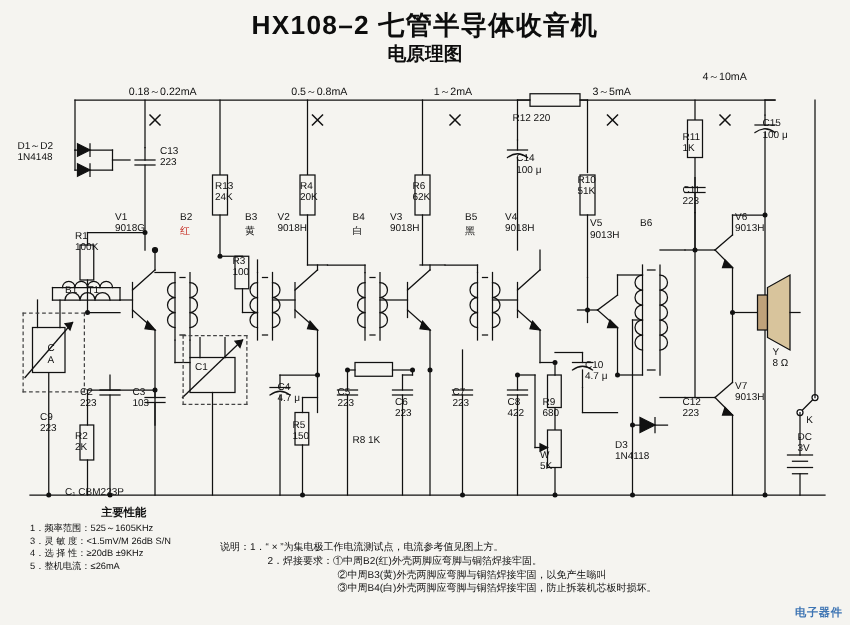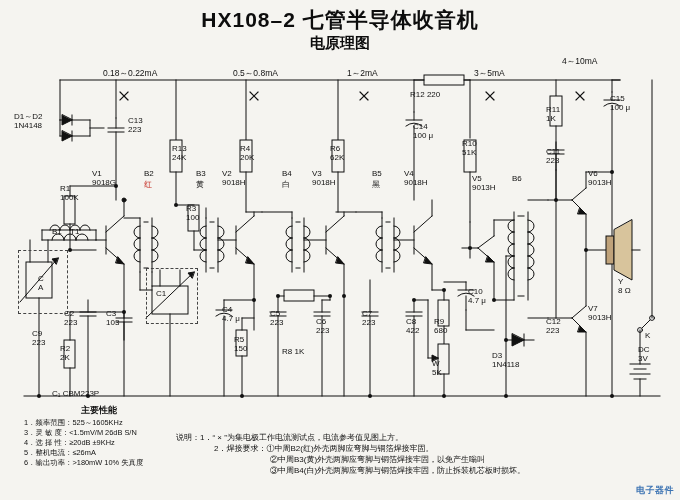--- a/index.html
+++ b/index.html
@@ -512,21 +512,20 @@
       <div class="lbl " style="left: 52px; top: 390px;">C₁ CBM223P</div>
     </div>
 
   <div class="specs">
     <div class="hd">主要性能</div>
     <div id="spec-rows">
         <div>1．频率范围：525～1605KHz</div>
         <div>3．灵  敏  度：&lt;1.5mV/M  26dB S/N</div>
         <div>4．选  择  性：≥20dB ±9KHz</div>
         <div>5．整机电流：≤26mA</div>
-        <div>6．输出功率：&gt;180mW 10% 失真度</div>
       </div>
   </div>
 
   <div class="notes">
     <div><span>说明：</span><span id="note-first">1．“ × ”为集电极工作电流测试点，电流参考值见图上方。</span></div>
     <div id="note-rest">
         <div style="padding-left: 38px;">2．焊接要求：①中周B2(红)外壳两脚应弯脚与铜箔焊接牢固。</div>
         <div style="padding-left: 38px;">　　　　　　　②中周B3(黄)外壳两脚应弯脚与铜箔焊接牢固，以免产生嗡叫</div>
         <div style="padding-left: 38px;">　　　　　　　③中周B4(白)外壳两脚应弯脚与铜箔焊接牢固，防止拆装机芯板时损坏。</div>
       </div>

